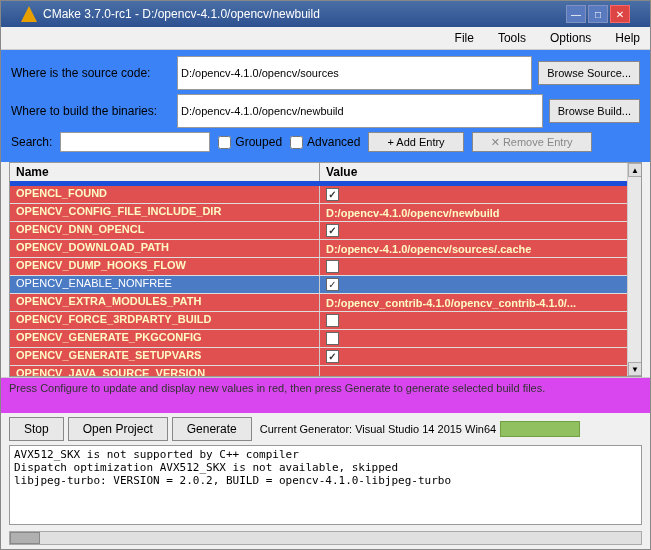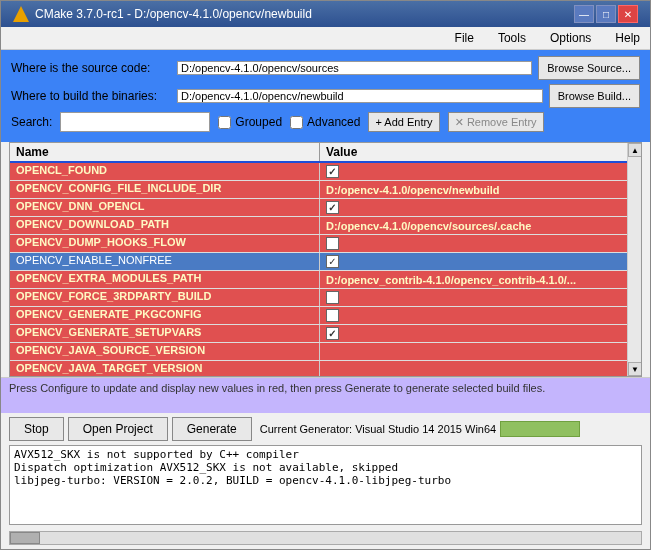--- a/index.html
+++ b/index.html
@@ -15,21 +15,21 @@
       width: 651px;
       height: 550px;
       border: 1px solid #888;
       display: flex;
       flex-direction: column;
       background: #f0f0f0;
     }
     .title-bar {
       background: linear-gradient(to bottom, #4a6fa5, #2d5090);
       color: white;
-      padding: 4px 12px;
+      padding: 4px 20px;
       display: flex;
       align-items: center;
       justify-content: space-between;
       height: 26px;
       flex-shrink: 0;
     }
     .title-bar-left {
       display: flex;
       align-items: center;
       gap: 6px;
@@ -86,21 +86,21 @@
       margin-bottom: 4px;
       gap: 6px;
     }
     .form-label {
       font-size: 12px;
       white-space: nowrap;
       min-width: 160px;
     }
     .form-input {
       flex: 1;
-      height: 14px;
+      height: 34px;
       border: 1px solid #999;
       padding: 1px 3px;
       font-size: 11px;
       background: white;
     }
     .browse-btn {
       height: 24px;
       padding: 0 8px;
       font-size: 11px;
       border: 1px solid #888;
@@ -123,34 +123,34 @@
       font-size: 11px;
     }
     .checkbox-group {
       display: flex;
       align-items: center;
       gap: 4px;
       font-size: 12px;
     }
     .add-btn, .remove-btn {
       height: 20px;
-      padding: 0 6px;
+      padding: 0 18px;
       font-size: 11px;
       border: 1px solid #888;
       background: #e8e8e8;
       cursor: pointer;
       display: flex;
       align-items: center;
       gap: 3px;
     }
     .remove-btn { color: #888; }
     .table-header {
       display: flex;
       background: #f0f0f0;
-      border-bottom: 2px solid #1d4ed8;
+      border-bottom: 5px solid #1d4ed8;
       flex-shrink: 0;
     }
     .th-name {
       width: 310px;
       padding: 2px 6px;
       font-weight: bold;
       font-size: 12px;
       border-right: 1px solid #999;
     }
     .th-value {
@@ -194,21 +194,21 @@
       border: 1px solid #666;
       background: white;
       display: flex;
       align-items: center;
       justify-content: center;
       font-size: 10px;
       color: #333;
     }
     .checkbox-val.checked::after { content: '✓'; }
     .status-bar {
-      background: #c4b5fd;
+      background: #d946ef;
       border-top: 1px solid #ccc;
       padding: 4px 8px;
       font-size: 11px;
       color: #333;
       flex-shrink: 0;
       min-height: 36px;
     }
     .button-row {
       display: flex;
       align-items: center;

